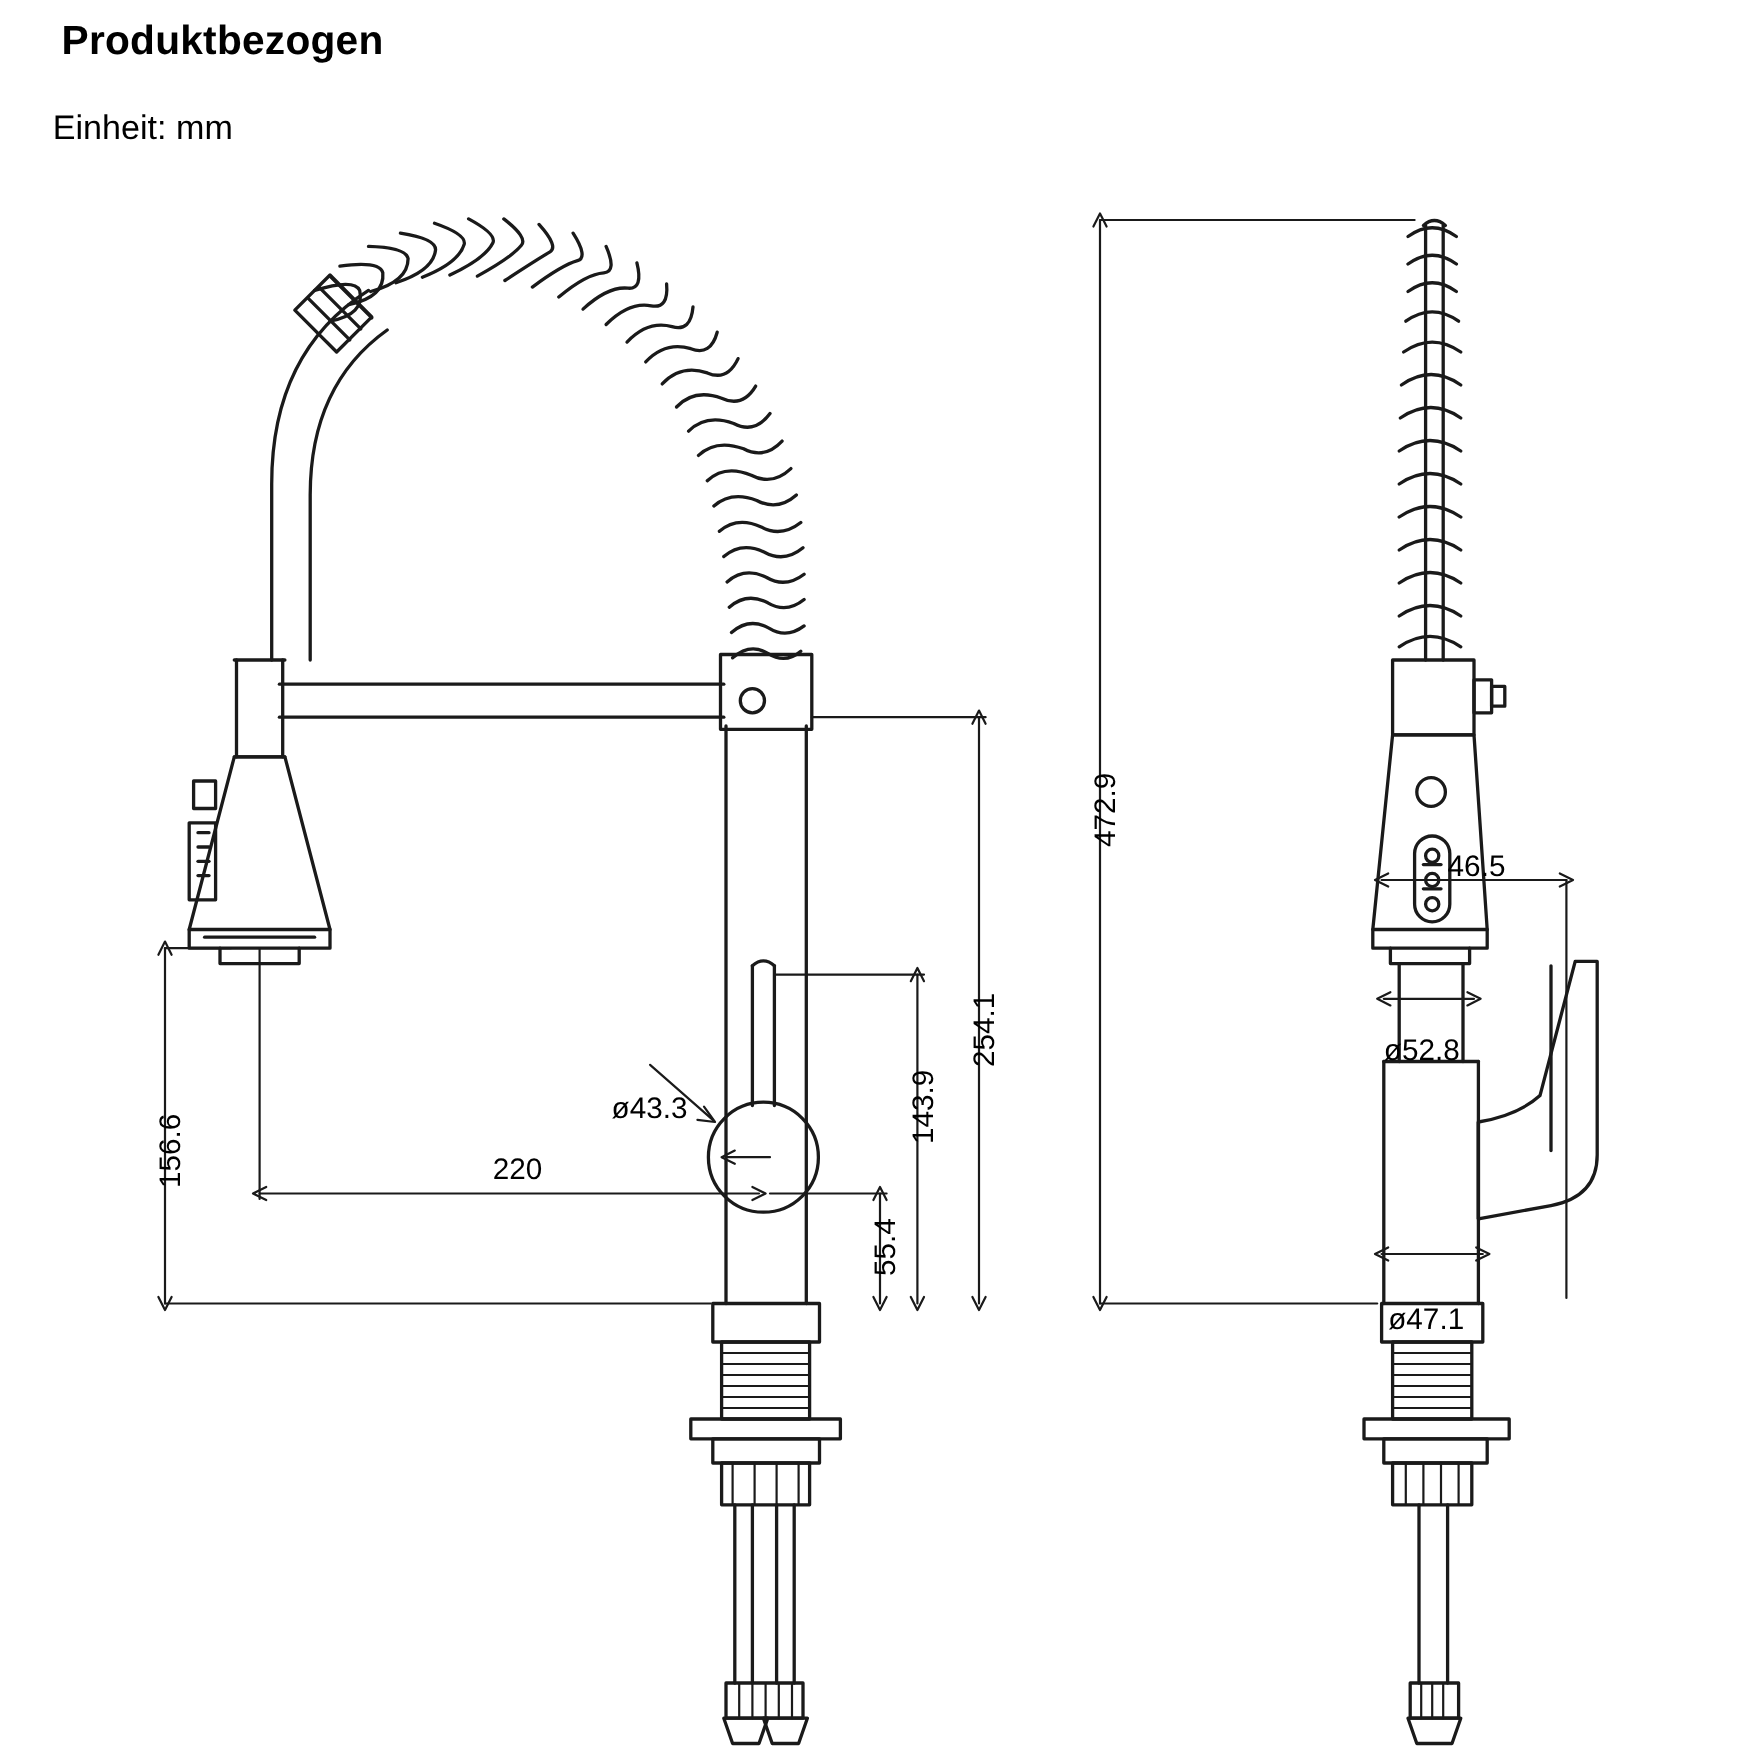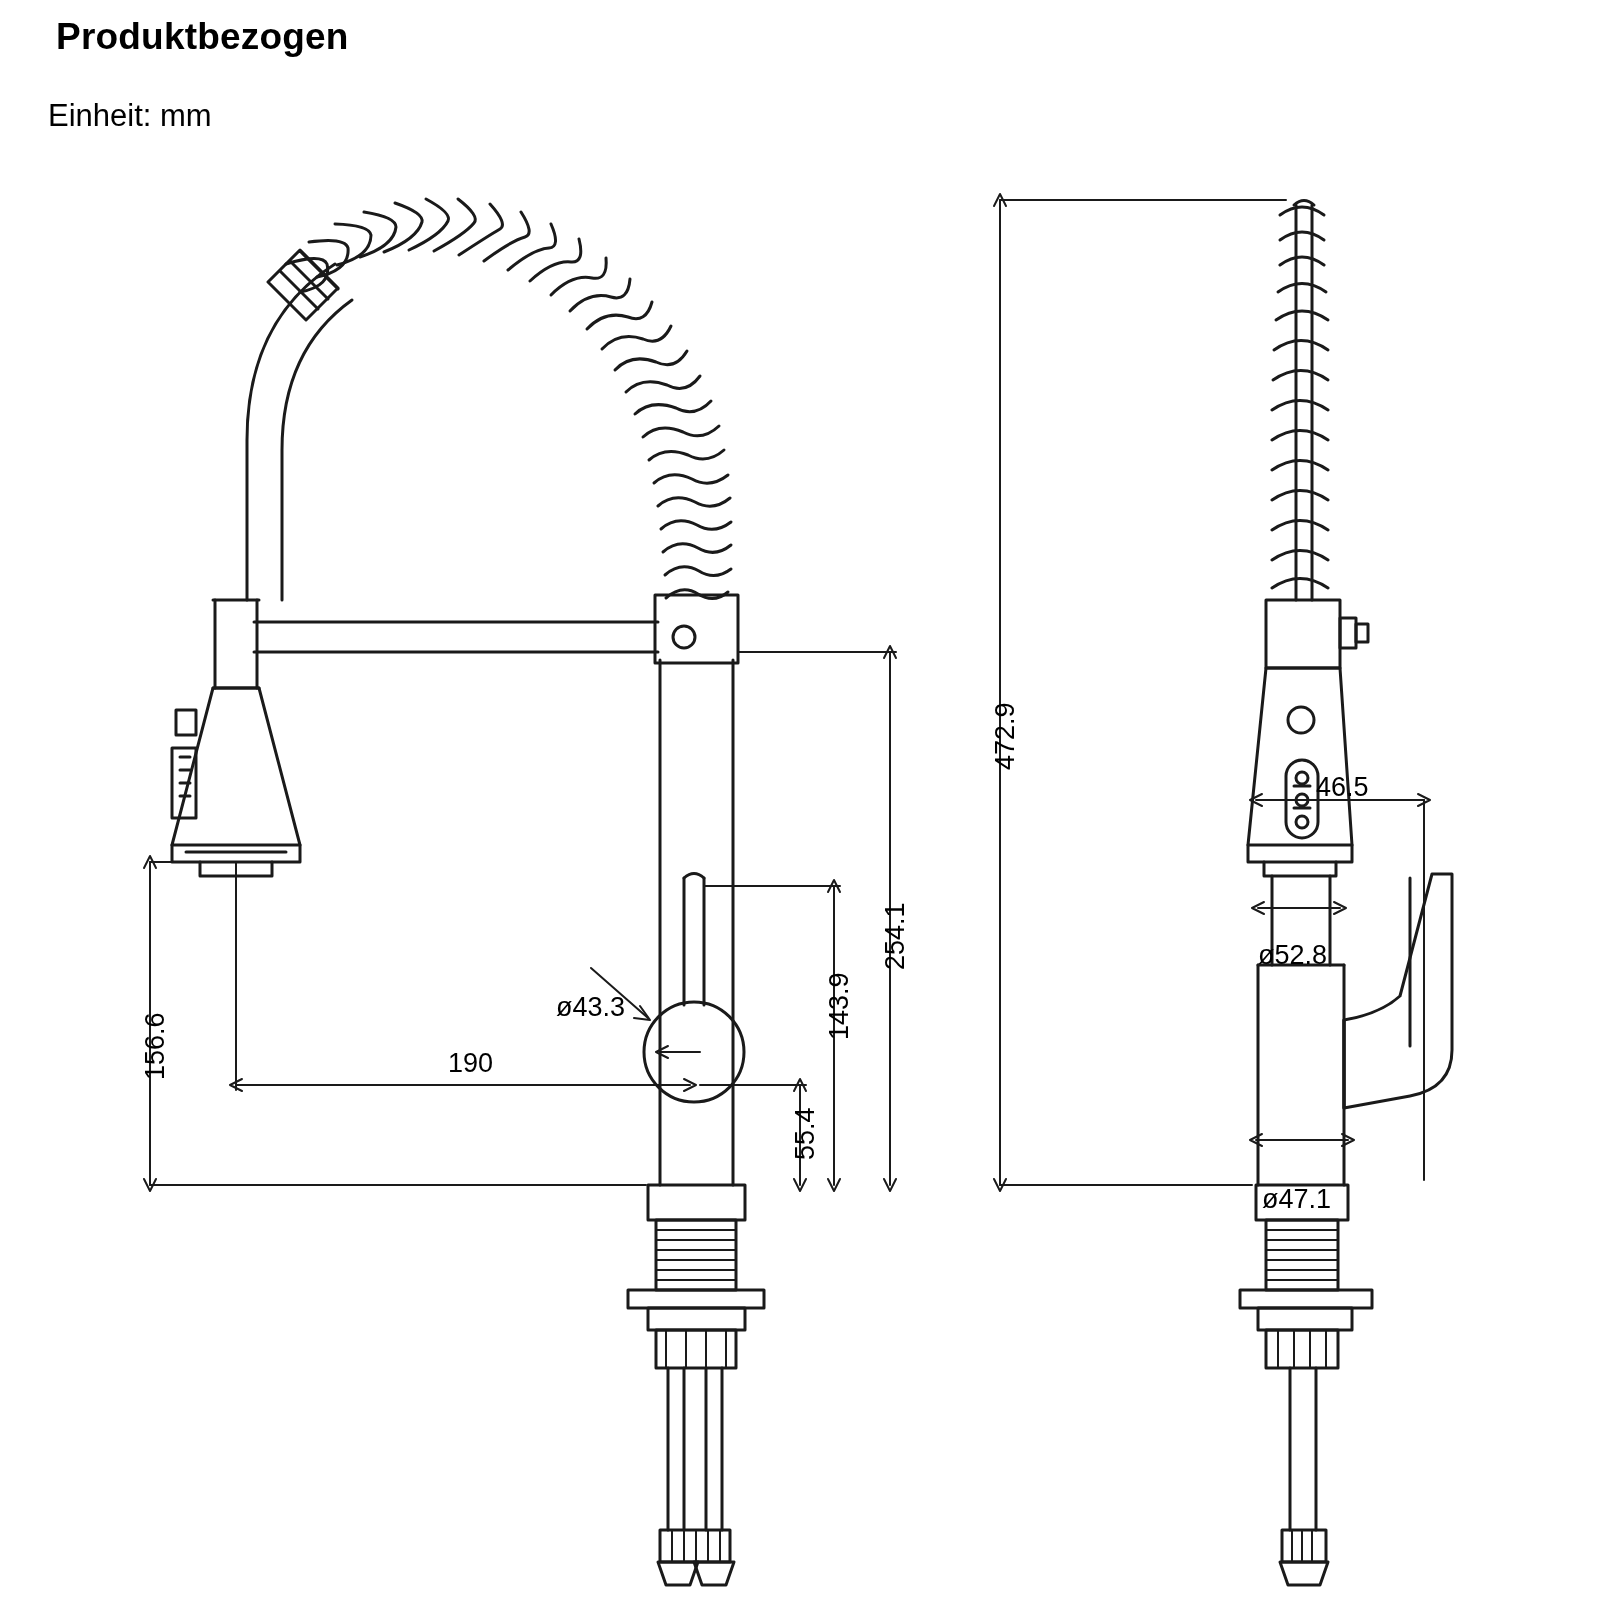--- a/index.html
+++ b/index.html
@@ -314,21 +314,21 @@
 
         <path d="M1256 1140 L1348 1140"></path>
         <path d="M1262 1134 L1250 1140 L1262 1146"></path>
         <path d="M1342 1134 L1354 1140 L1342 1146"></path>
       </g>
     </g>
   </svg>
 
   <div class="dimlabel rot" style="left:140px; top:1080px;">156.6</div>
 
-  <div class="dimlabel" style="left:448px; top:1048px;">190</div>
+  <div class="dimlabel" style="left:448px; top:1048px;">220</div>
 
   <div class="dimlabel" style="left:556px; top:992px;">ø43.3</div>
 
   <div class="dimlabel rot" style="left:790px; top:1160px;">55.4</div>
 
   <div class="dimlabel rot" style="left:824px; top:1040px;">143.9</div>
 
   <div class="dimlabel rot" style="left:880px; top:970px;">254.1</div>
 
   <div class="dimlabel rot" style="left:990px; top:770px;">472.9</div>

